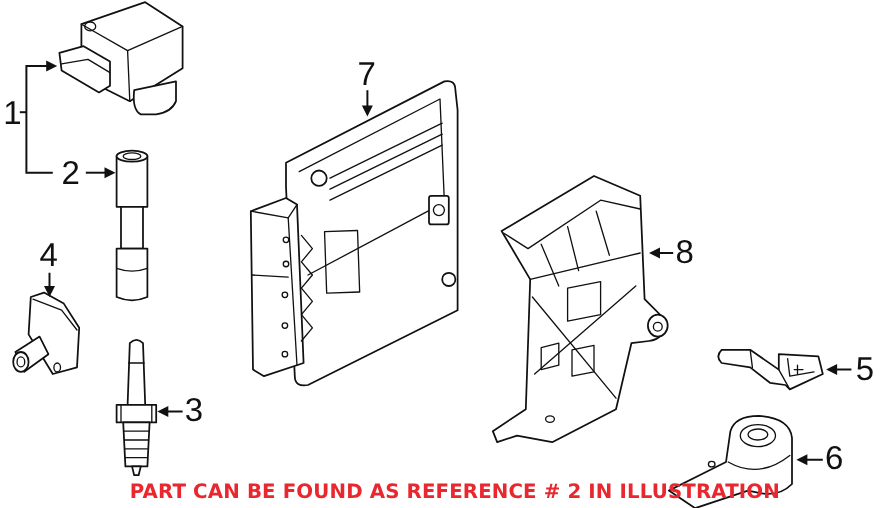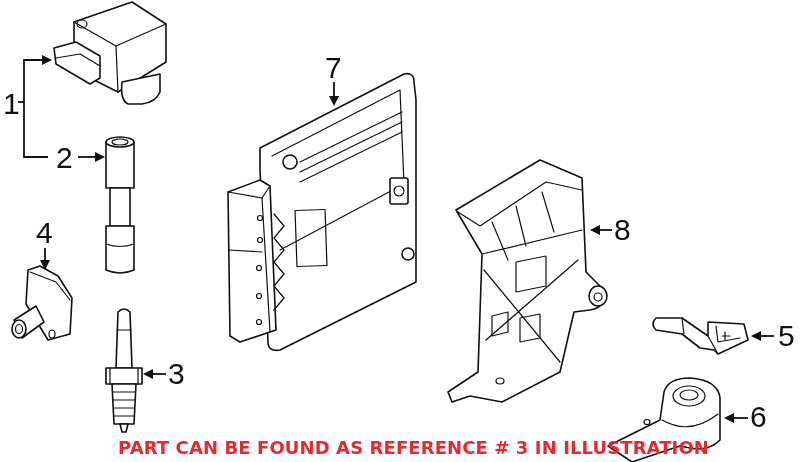--- a/index.html
+++ b/index.html
@@ -131,13 +131,13 @@
 
 <div class="callout" style="left:3px; top:89px;">1</div>
 <div class="callout" style="left:56px; top:143px;">2</div>
 <div class="callout" style="left:168px; top:359px;">3</div>
 <div class="callout" style="left:36px; top:218px;">4</div>
 <div class="callout" style="left:778px; top:321px;">5</div>
 <div class="callout" style="left:750px; top:402px;">6</div>
 <div class="callout" style="left:325px; top:53px;">7</div>
 <div class="callout" style="left:614px; top:215px;">8</div>
 
-<div class="notice" style="color:#e8282e;">PART CAN BE FOUND AS REFERENCE # 3 IN ILLUSTRATION</div>
+<div class="notice" style="color:#e8282e;">PART CAN BE FOUND AS REFERENCE # 2 IN ILLUSTRATION</div>
 
 </body></html>

